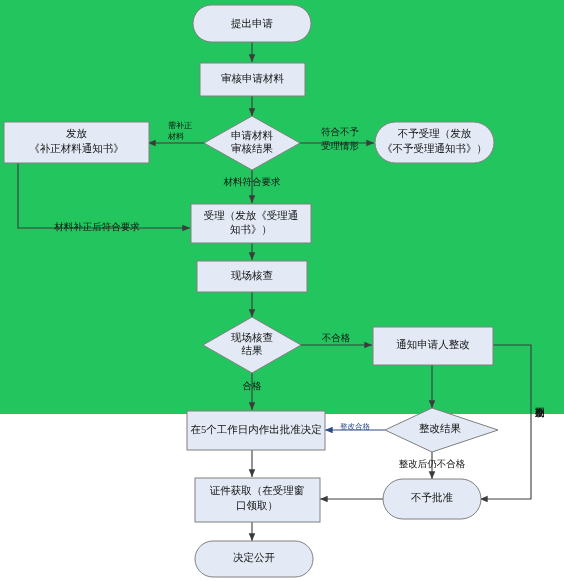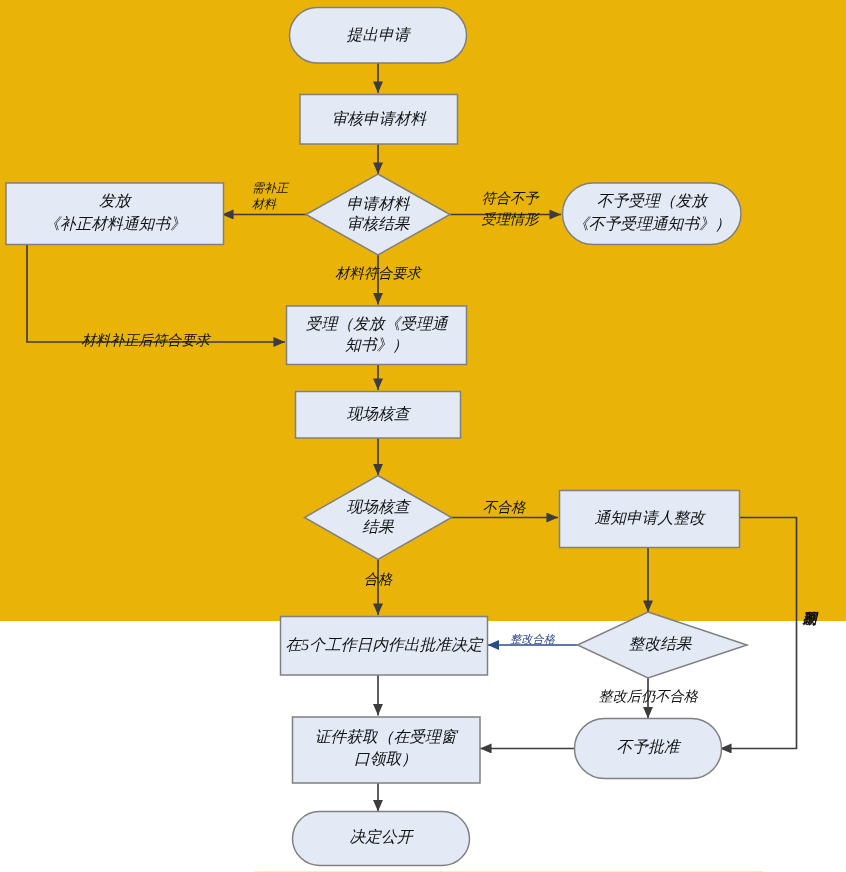--- a/index.html
+++ b/index.html
@@ -10,22 +10,21 @@
   body {
     width: 564px;
     height: 581px;
     font-family: "Liberation Serif", "DejaVu Serif", serif;
     overflow: hidden;
   }
   #flow-root {
     position: relative;
     width: 564px;
     height: 414px;
-    background: #eab308;
-    font-style: italic;
+    background: #22c55e;
   }
   svg#flow-svg {
     display: block;
     width: 564px;
     height: 581px;
   }
   .node-shape {
     fill: #e3eaf5;
     stroke: #808080;
     stroke-width: 1;

